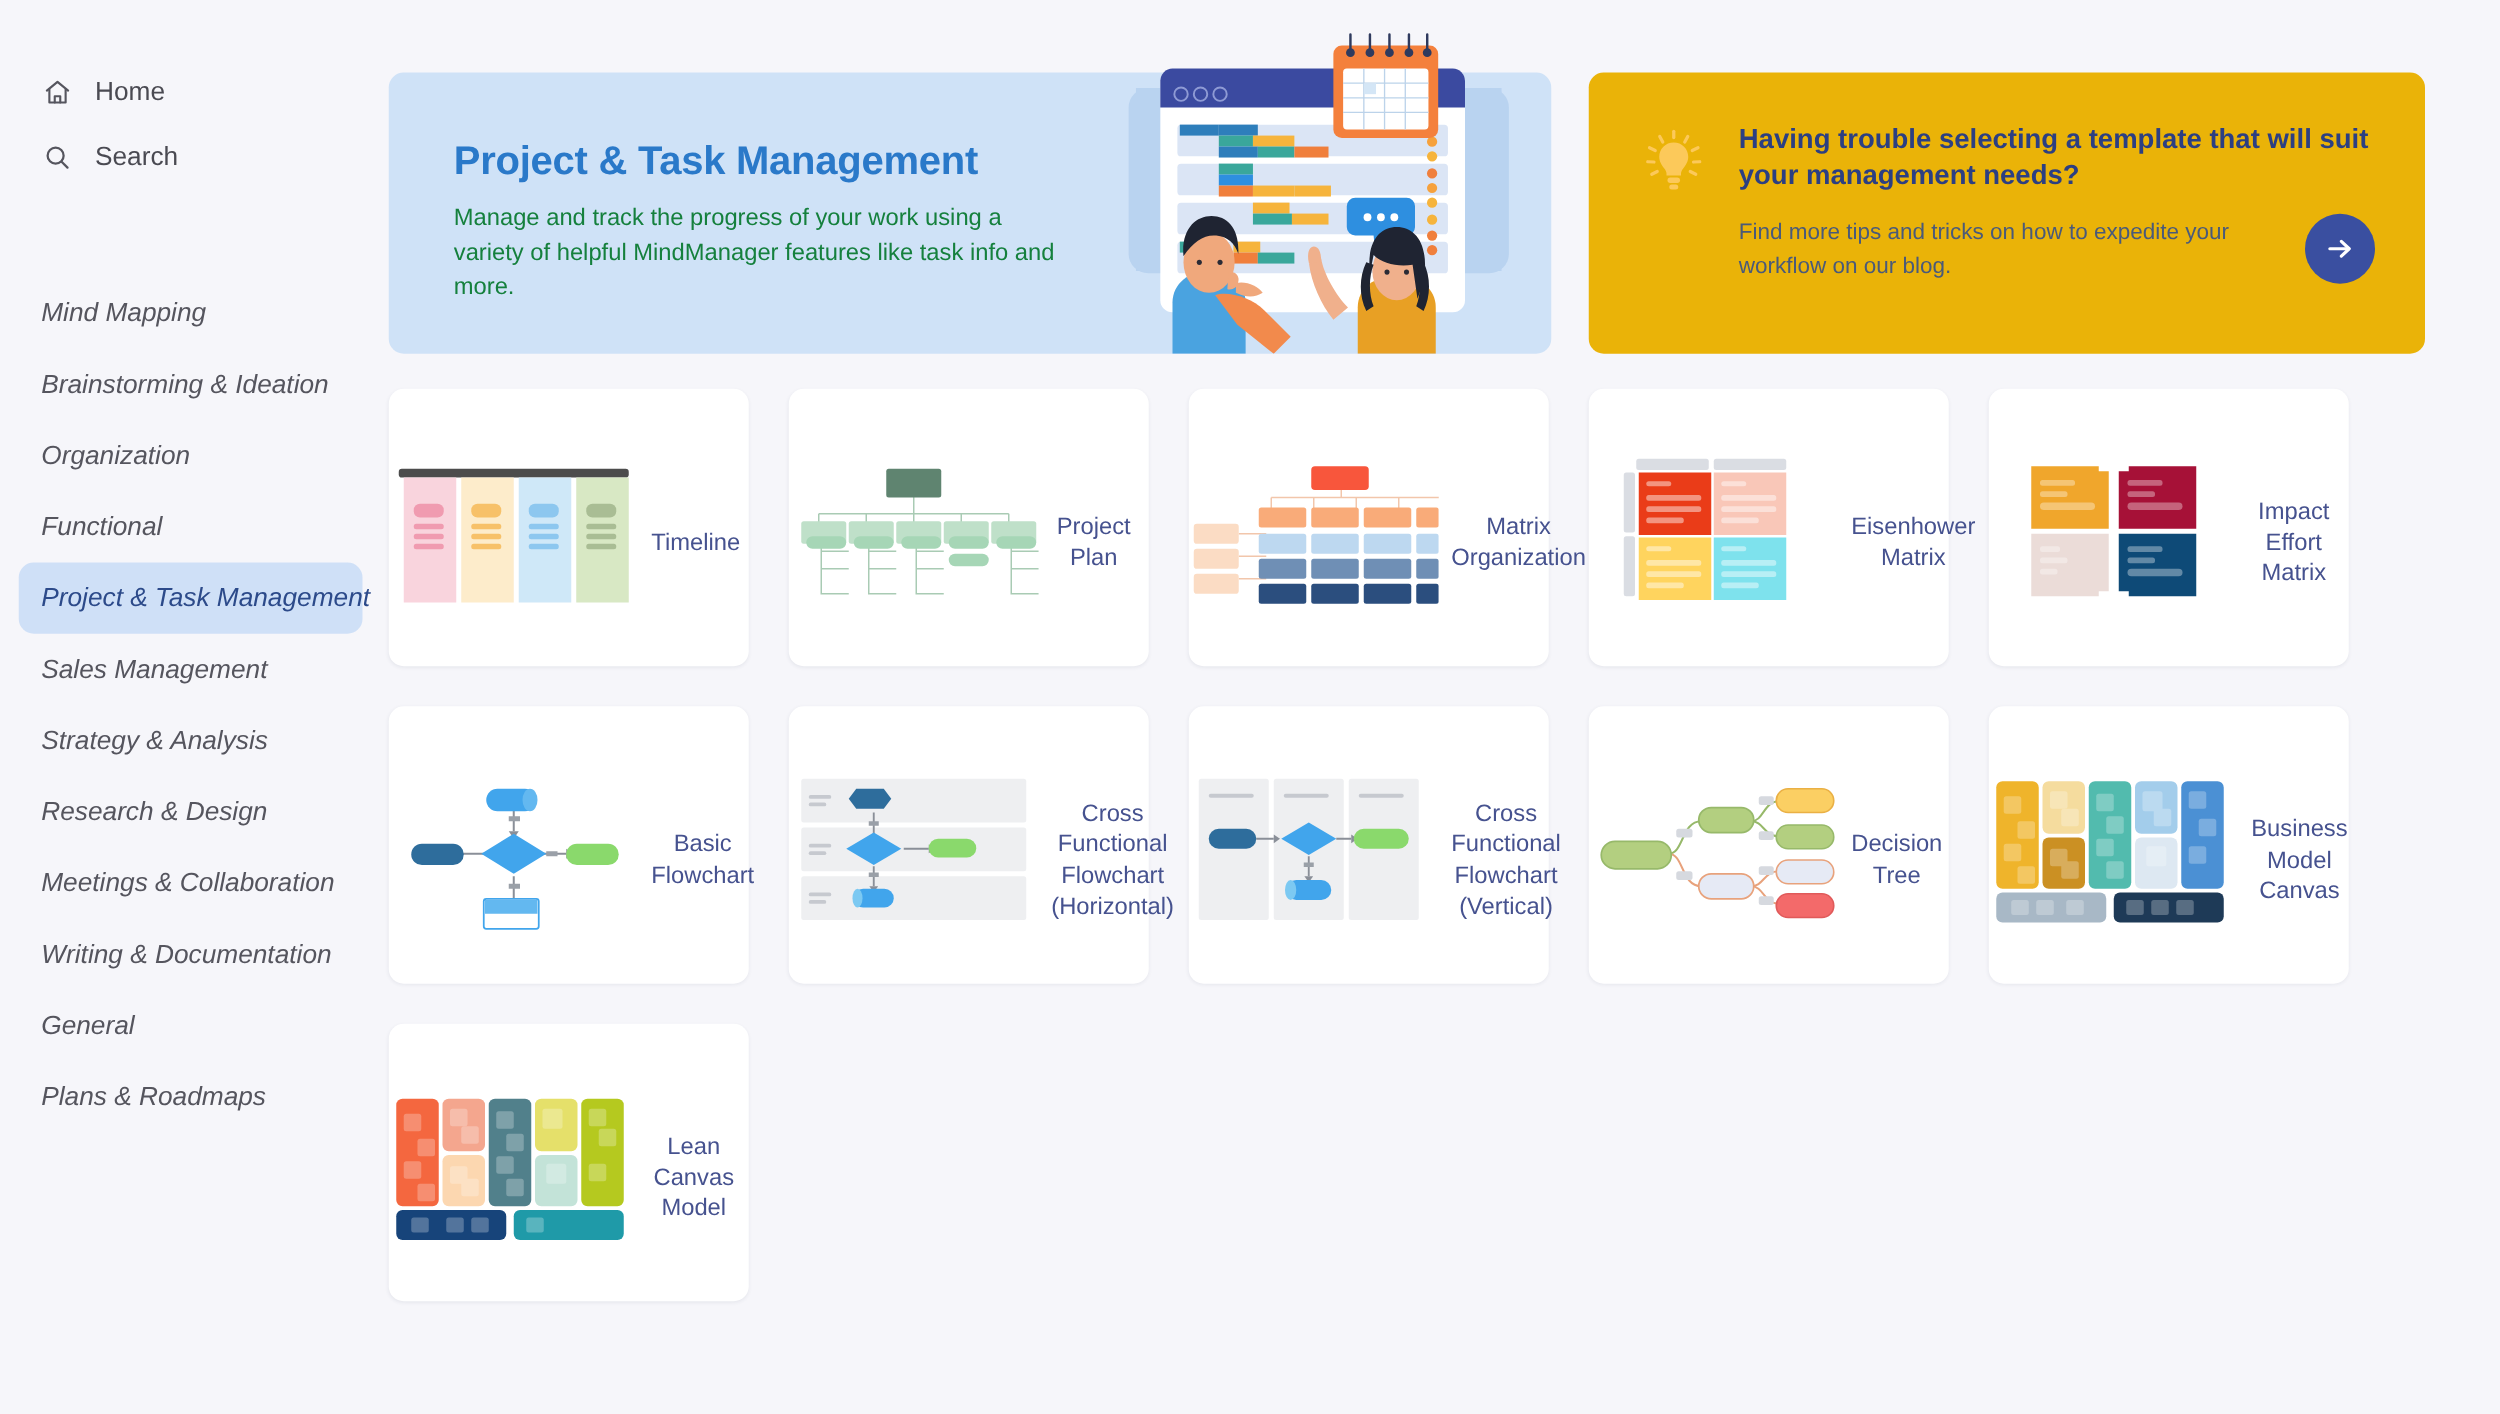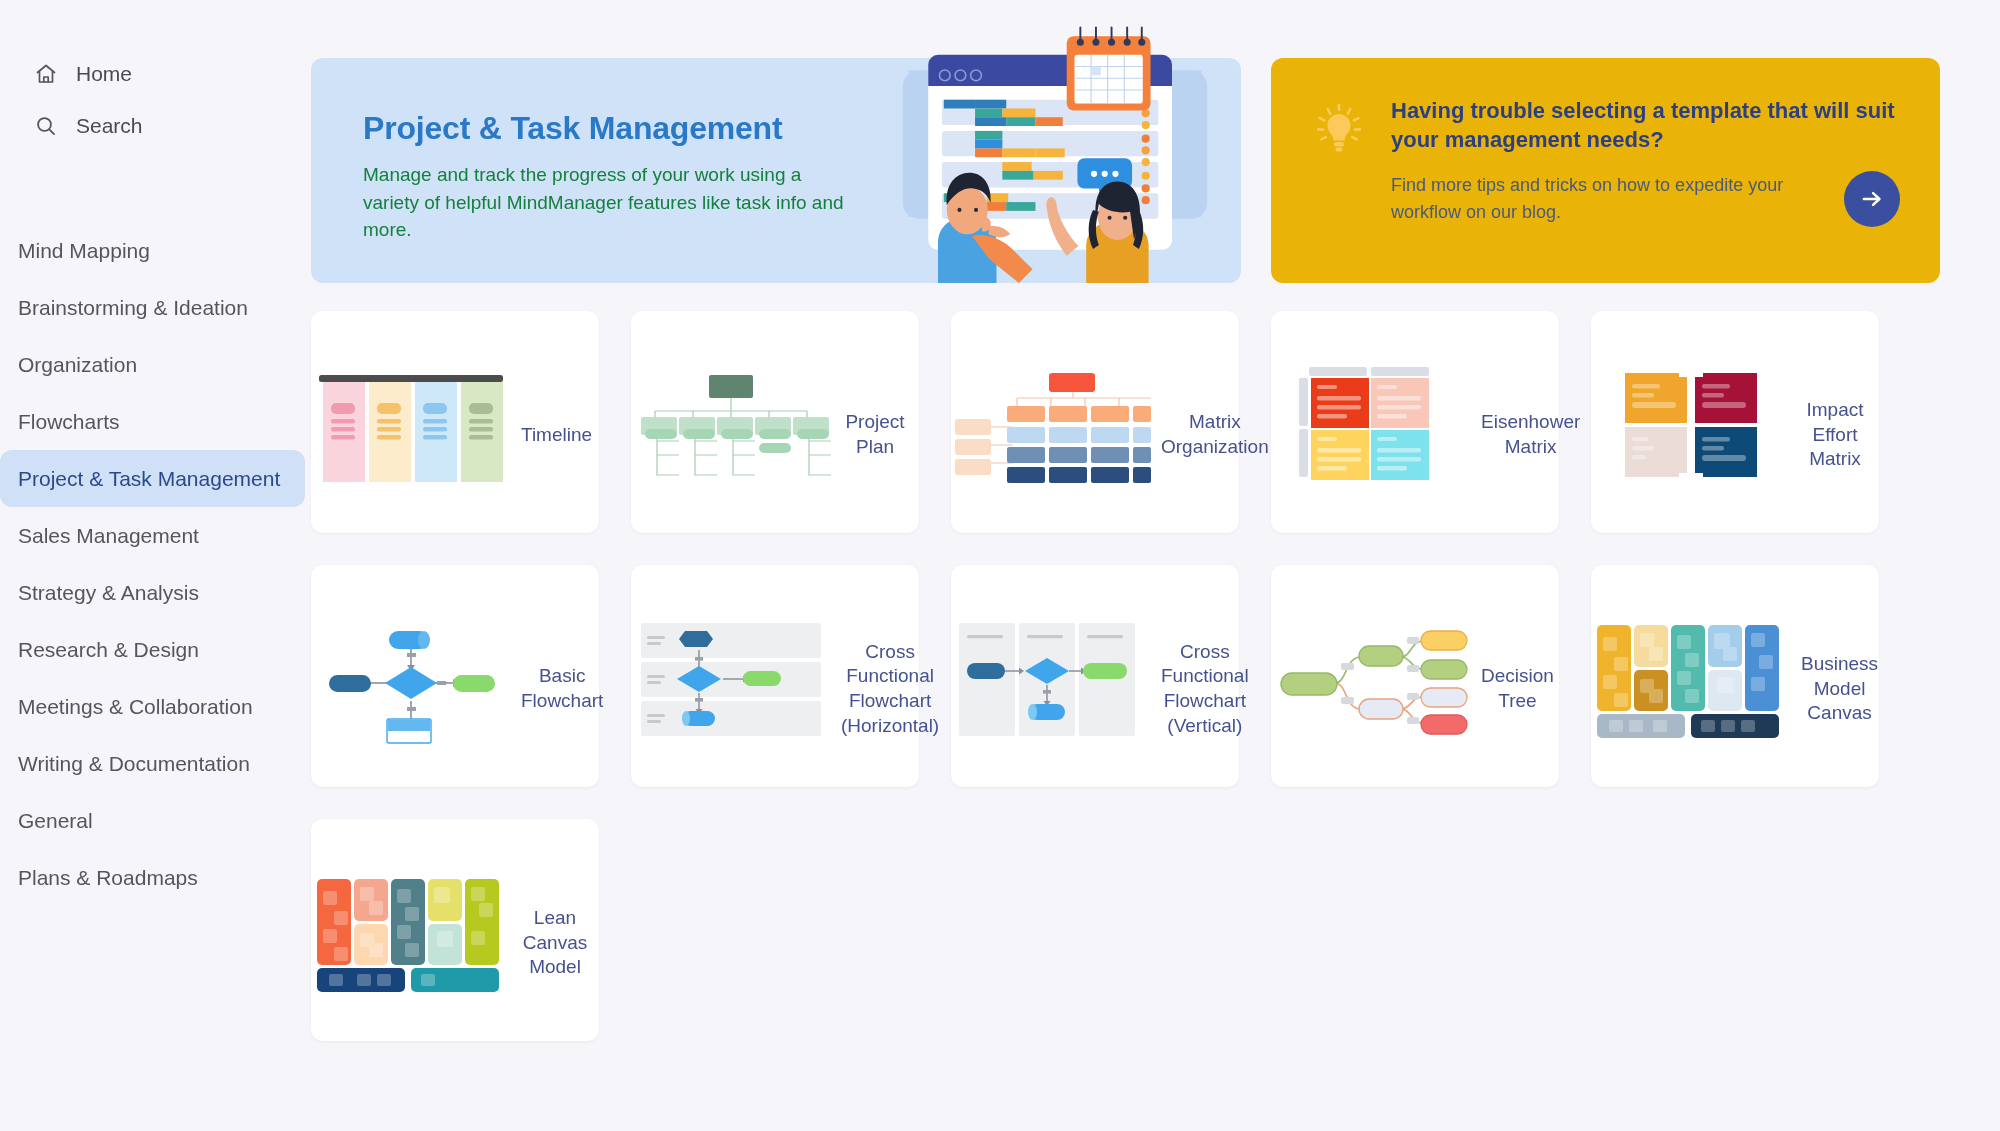--- a/index.html
+++ b/index.html
@@ -20,21 +20,21 @@
   }
   .nav-top { padding: 0 18px; }
   .nav-top-item {
     display: flex; align-items: center; gap: 18px;
     height: 52px; padding: 0 16px;
     border-radius: 10px; cursor: pointer;
     color: #4a4a52; font-size: 21px;
   }
   .nav-icon { width: 24px; height: 24px; flex: 0 0 24px; display: block; color: #55555e; }
   .nav-gap { height: 70px; }
-  .nav-list { padding: 0 0; display: flex; flex-direction: column; }
+  .nav-list { padding: 0 15px; display: flex; flex-direction: column; font-style: italic; }
   .nav-item {
     height: 57px; display: flex; align-items: center;
     padding: 0 18px; border-radius: 12px;
     font-size: 21px; color: #55555e; cursor: pointer;
     white-space: nowrap;
   }
   .nav-item.active { background: #cfe0f7; color: #2c4a8a; }
 
   
   .main {
@@ -140,21 +140,21 @@
       <div class="nav-item">
           <span>Mind Mapping</span>
         </div>
       <div class="nav-item">
           <span>Brainstorming &amp; Ideation</span>
         </div>
       <div class="nav-item">
           <span>Organization</span>
         </div>
       <div class="nav-item">
-          <span>Flowcharts</span>
+          <span>Functional</span>
         </div>
       <div class="nav-item active">
           <span>Project &amp; Task Management</span>
         </div>
       <div class="nav-item">
           <span>Sales Management</span>
         </div>
       <div class="nav-item">
           <span>Strategy &amp; Analysis</span>
         </div>

